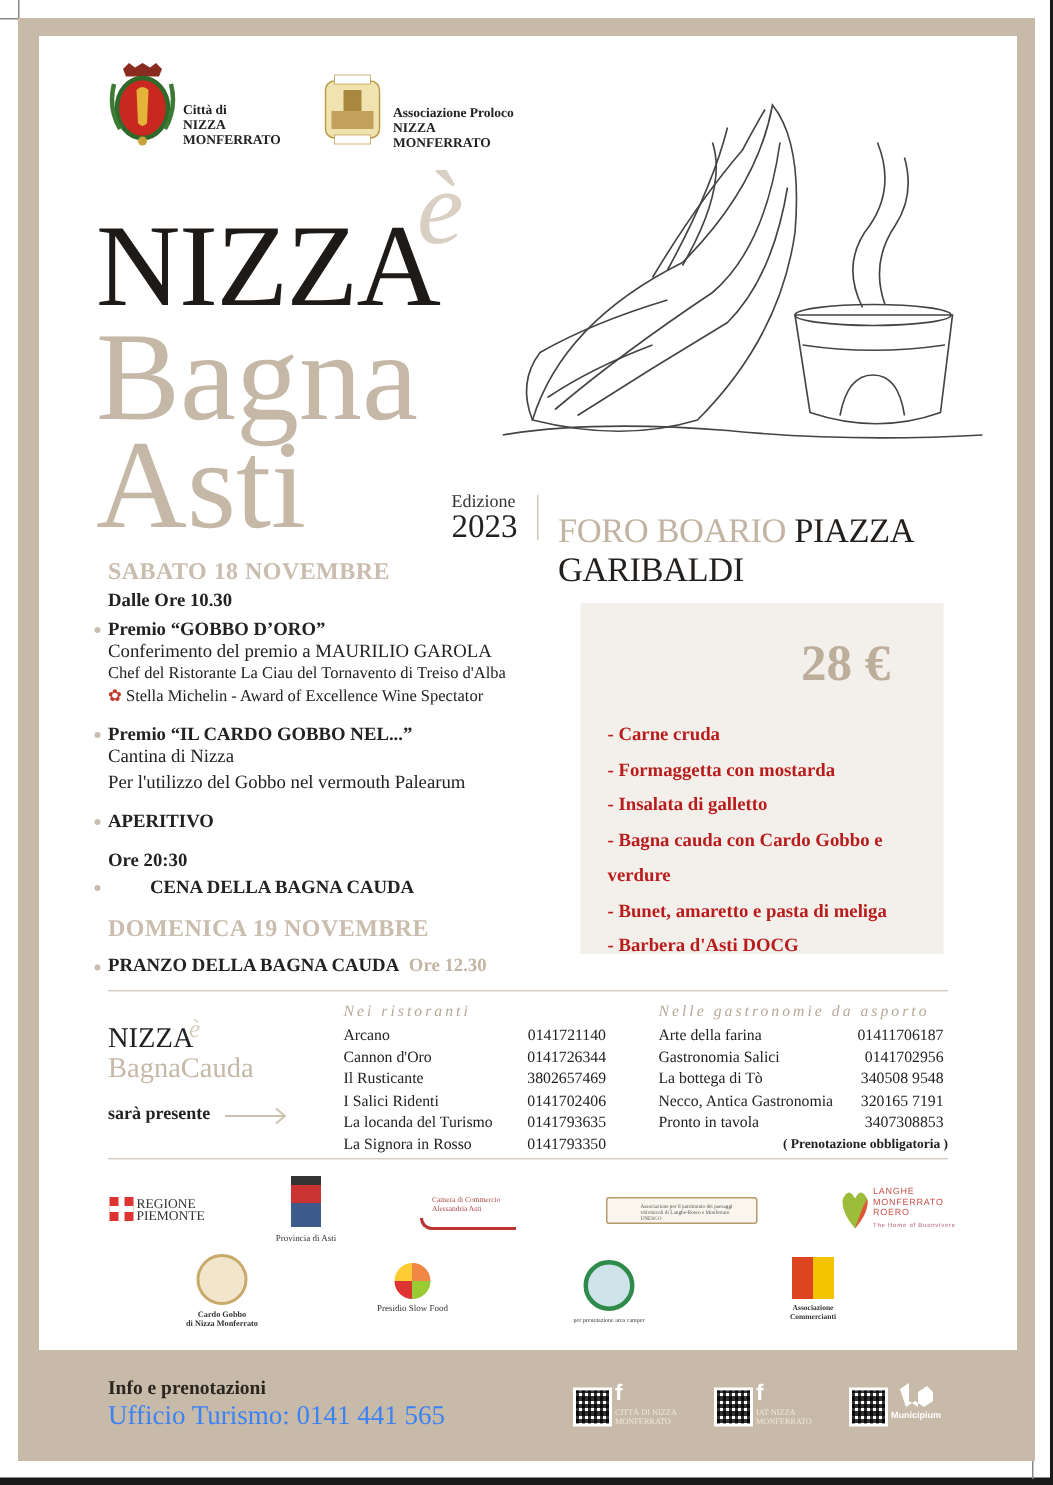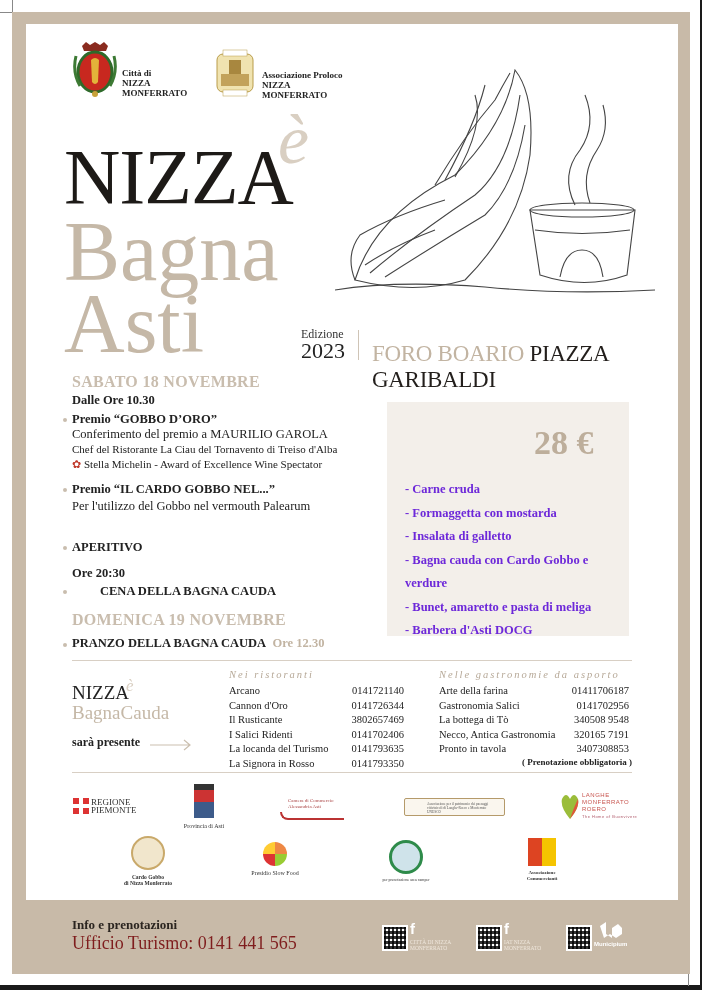--- a/index.html
+++ b/index.html
@@ -18,29 +18,29 @@
   .ed-label{font-size:12px;color:#333;}
   .ed-year{font-size:22px;color:#222;}
   .venue{font-size:23px;font-weight:normal;letter-spacing:-0.3px;}
   .day{font-size:16px;font-weight:bold;color:#c9bdae;letter-spacing:0.3px;}
   .prog{font-size:12.5px;color:#222;line-height:15px;}
   .bullet{position:absolute;width:4px;height:4px;background:#c9bdae;border-radius:50%;}
   .b{font-weight:bold;}
   .menu-box{position:absolute;left:387px;top:402px;width:242px;height:234px;background:#f3efea;}
   .menu-title{font-size:32px;color:#cbbfaf;letter-spacing:2px;}
   .menu-price{font-size:34px;color:#bdae9b;font-weight:bold;}
-  .menu-item{font-size:12.5px;color:#6d28d9;font-weight:bold;line-height:23.5px;}
+  .menu-item{font-size:12.5px;color:#b91c1c;font-weight:bold;line-height:23.5px;}
   .sep{position:absolute;height:1px;background:#d8cfc4;}
   .col-h{font-size:10.5px;color:#b7a998;letter-spacing:2px;font-style:italic;}
   .tbl{font-size:10.5px;color:#222;line-height:14.6px;}
   .tbl .row{display:flex;justify-content:space-between;}
   .note{font-size:9px;font-weight:bold;color:#222;}
   .sponsor-cap{font-size:7px;color:#333;text-align:center;line-height:8px;}
   .foot-h{font-size:13px;font-weight:bold;color:#2b2520;}
-  .foot-p{font-size:18px;color:#7f1d1d;}
+  .foot-p{font-size:18px;color:#3b82f6;}
   .qr{position:absolute;width:22px;height:22px;background:#fff;padding:2px;}
   .qr div{width:22px;height:22px;background:
      repeating-linear-gradient(90deg,#333 0 2px,#fff 2px 4px),
      repeating-linear-gradient(0deg,#333 0 3px,#fff 3px 5px);background-blend-mode:multiply;}
   .fb{font-size:15px;color:#fff;font-weight:bold;font-family:"Liberation Sans",sans-serif;}
   .fb-cap{font-size:5.5px;color:#efe7dc;line-height:6px;}
 </style>
 </head>
 <body>
 
@@ -122,20 +122,21 @@
   <div class="abs prog" style="left:72px;top:412px;">
     <div class="b">Premio “GOBBO D’ORO”</div>
     <div>Conferimento del premio a MAURILIO GAROLA</div>
     <div style="font-size:11px;">Chef del Ristorante La Ciau del Tornavento di Treiso d'Alba</div>
     <div style="font-size:11px;"><span style="color:#c0392b;">✿</span> <span>Stella Michelin - Award of Excellence Wine Spectator</span></div>
   </div>
 
   <div class="bullet" style="left:63px;top:488px;"></div>
   <div class="abs prog" style="left:72px;top:482px;">
     <div class="b">Premio “IL CARDO GOBBO NEL...”</div>
+    <div>Cantina di Nizza</div>
     <div style="margin-top:2px;">Per l'utilizzo del Gobbo nel vermouth Palearum</div>
   </div>
 
   <div class="bullet" style="left:63px;top:546px;"></div>
   <div class="abs prog b" style="left:72px;top:540px;">APERITIVO</div>
   <div class="abs prog b" style="left:72px;top:566px;">Ore 20:30</div>
   <div class="bullet" style="left:63px;top:590px;"></div>
   <div class="abs prog b" style="left:72px;top:584px;margin-left:28px;">CENA DELLA BAGNA CAUDA</div>
 
   <div class="abs day" style="left:72px;top:611px;">DOMENICA 19 NOVEMBRE</div>

